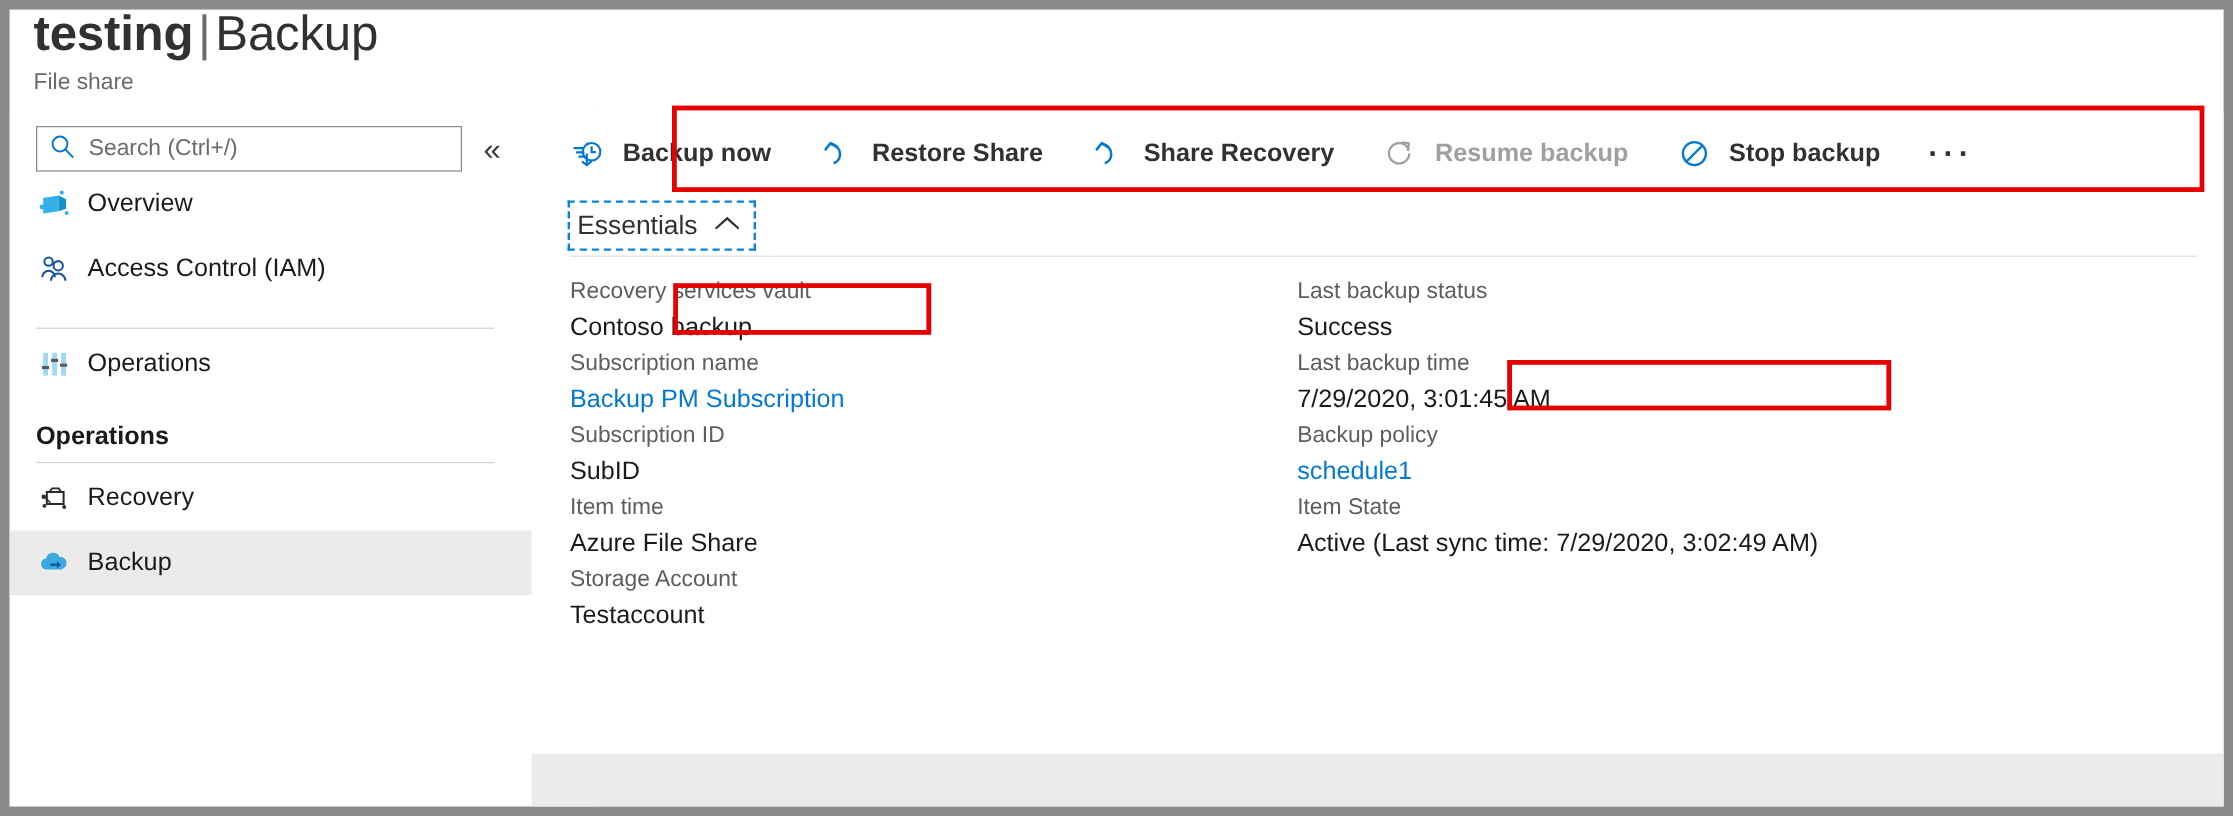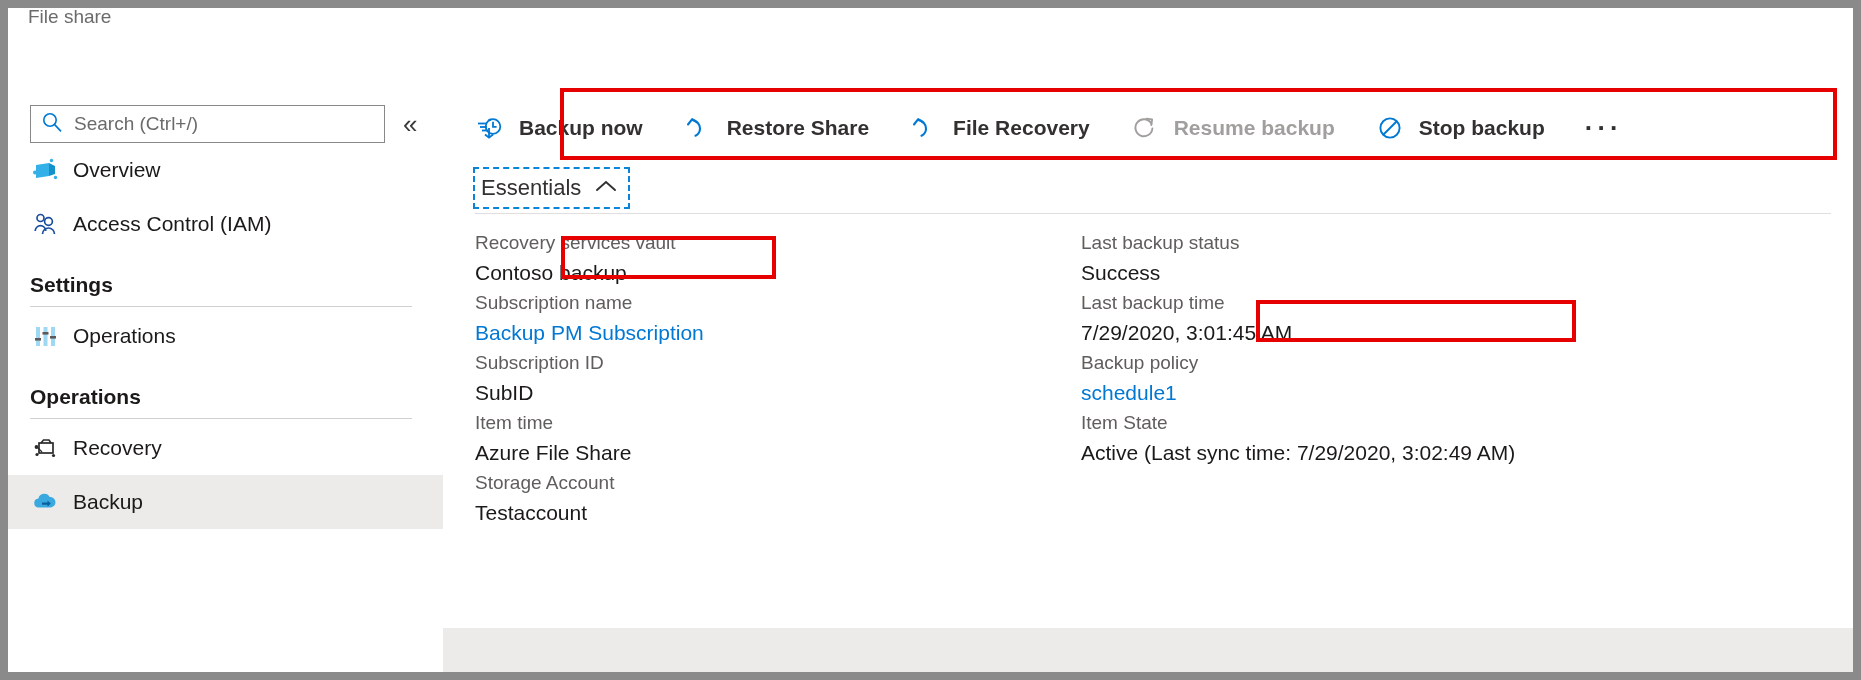--- a/index.html
+++ b/index.html
@@ -207,20 +207,23 @@
     z-index: 40;
   }
 </style>
 </head>
 <body>
 
 <div id="screen">
   <div id="frame">
 
     <div class="header">
+      <div class="title-line">
+        <span class="title-strong">testing</span><span class="title-sep">|</span><span class="title-rest">Backup</span>
+      </div>
       <div class="subtitle">File share</div>
     </div>
 
     <div class="sidebar">
 
       <div class="search-row">
         <div class="search-box">
           <span class="mag">
             <svg width="22" height="22" viewBox="0 0 22 22">
               <circle cx="9" cy="9" r="6.2" fill="none" stroke="#0078d4" stroke-width="1.6"></circle>
@@ -251,21 +254,20 @@
             <circle cx="8.5" cy="7" r="3.5" fill="none" stroke="#1a4fa0" stroke-width="1.7"></circle>
             <path d="M3.2 20 a5.3 5.3 0 0 1 10.6 0" fill="none" stroke="#1a4fa0" stroke-width="1.7"></path>
             <circle cx="16.5" cy="10.5" r="3.9" fill="none" stroke="#1a4fa0" stroke-width="1.7"></circle>
             <path d="M10.5 23 a6 6 0 0 1 12 0" fill="none" stroke="#1a4fa0" stroke-width="1.7"></path>
           </svg>
         </span>
         <span>Access Control (IAM)</span>
       </div>
 
       <div class="nav-group">
-        <div class="nav-group-title">Settings</div>
         <div class="nav-group-rule"></div>
       </div>
       <div class="nav-item">
         <span class="nav-icon">
           <svg width="27" height="27" viewBox="0 0 27 27">
             <rect x="4" y="4" width="4" height="19" fill="#9fd8f2"></rect>
             <rect x="11.5" y="4" width="4" height="19" fill="#9fd8f2"></rect>
             <rect x="19" y="4" width="4" height="19" fill="#9fd8f2"></rect>
             <rect x="3" y="15" width="6" height="2.6" fill="#5b5b5b"></rect>
             <rect x="10.5" y="9" width="6" height="2.6" fill="#5b5b5b"></rect>
@@ -333,21 +335,21 @@
           <span>Restore Share</span>
         </div>
 
         <div class="cmd">
           <span class="cmd-icon">
             <svg width="28" height="28" viewBox="0 0 28 28">
               <path d="M8 6 a8.5 8.5 0 0 1 8 8.5 a8 8 0 0 1 -4.5 7.2" fill="none" stroke="#0078d4" stroke-width="2.1" stroke-linecap="round"></path>
               <path d="M4 10.5 L8.2 5.2 L13 8.4" fill="none" stroke="#0078d4" stroke-width="2.1" stroke-linecap="round" stroke-linejoin="round"></path>
             </svg>
           </span>
-          <span>File Recovery</span>
+          <span>Share Recovery</span>
         </div>
 
         <div class="cmd disabled">
           <span class="cmd-icon">
             <svg width="28" height="28" viewBox="0 0 28 28">
               <path d="M20.3 9.5 a8.5 8.5 0 1 0 1.1 5" fill="none" stroke="#a19f9d" stroke-width="1.9" stroke-linecap="round"></path>
               <path d="M15.6 4.6 L21.1 5.4 L20.4 11" fill="none" stroke="#a19f9d" stroke-width="1.9" stroke-linecap="round" stroke-linejoin="round"></path>
             </svg>
           </span>
           <span>Resume backup</span>

